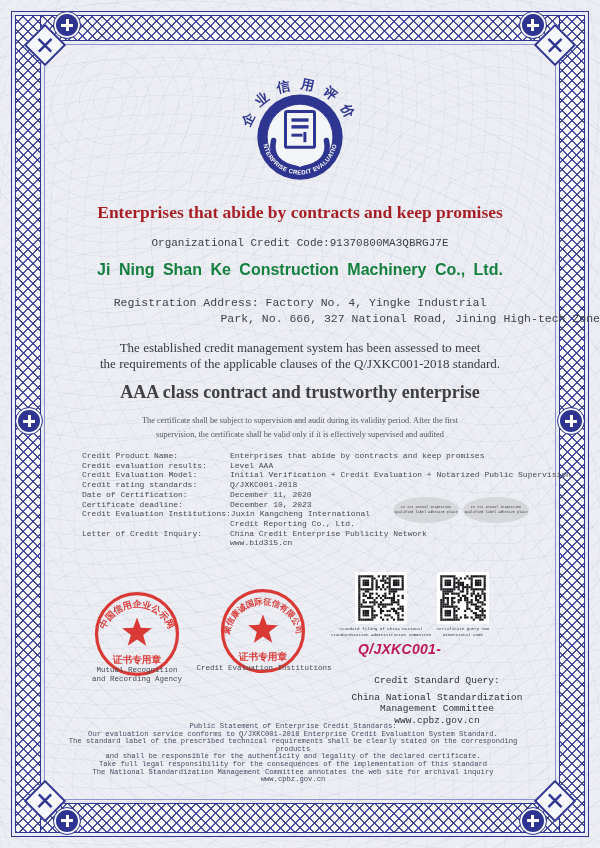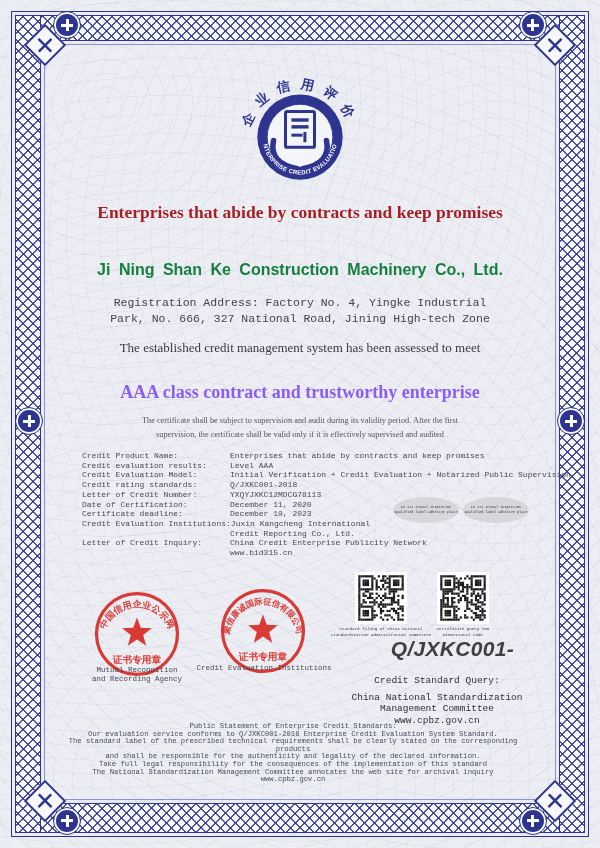--- a/index.html
+++ b/index.html
@@ -33,45 +33,45 @@
   .medal{position:absolute;width:22px;height:22px;border-radius:50%;background:#2e3590;border:2px solid #f7f8fc;outline:1.5px solid #2e3590;
     background-image:linear-gradient(#fff 0 0),linear-gradient(#fff 0 0);
     background-size:3px 55%,55% 3px;background-position:center;background-repeat:no-repeat;}
   .corner .medal{top:4px;left:46px;}
   .medal-mid-left{left:16px;top:408px;} .medal-mid-right{right:16px;top:408px;}
   
   .abs{position:absolute;left:0;right:0;text-align:center;}
   .title{top:202px;font-family:"Liberation Serif",serif;font-weight:bold;font-size:17.5px;color:#a81e24;}
   .orgcode{top:237px;font-family:"Liberation Mono",monospace;font-size:11px;color:#3e3e46;}
   .company{top:261px;font-size:16px;font-weight:bold;color:#15803d;word-spacing:4px;}
-  .addr1{top:296px;} .addr2{top:312px;}
+  .addr1{top:296px;} .addr2{top:312px;text-align:right;}
   .mono-md{font-family:"Liberation Mono",monospace;font-size:11.5px;color:#43434b;}
   .assess1{top:340px;} .assess2{top:356px;}
   .serif-sm{font-family:"Liberation Serif",serif;font-size:13px;color:#3a3a42;}
-  .grade{top:382px;font-family:"Liberation Serif",serif;font-weight:bold;font-size:18px;color:#8b5cf6;}
+  .grade{top:382px;font-family:"Liberation Serif",serif;font-weight:bold;font-size:18px;color:#404040;}
   .sup1{top:416px;} .sup2{top:430px;}
   .mono-xs{font-family:Liberation Serif, serif;font-size:8.3px;color:#55555e;}
   .details{position:absolute;left:82px;top:451px;font-family:"Liberation Mono",monospace;font-size:8px;
            line-height:9.7px;color:#4a4a52;}
   .detail-row{display:flex;white-space:pre;}
   .dl{flex:none;min-width:148px;}
   .sticker{position:absolute;width:66px;height:26px;border-radius:50%;background:#d6d7db;
            display:flex;flex-direction:column;justify-content:center;text-align:center;
            font-family:"Liberation Mono",monospace;font-size:3.5px;line-height:5px;color:#3c3c44;}
   .sticker1{left:393px;top:497px;} .sticker2{left:463px;top:497px;}
   .seal{position:absolute;width:92px;height:92px;opacity:.92;}
   .seal1{left:91px;top:588px;} .seal2{left:217px;top:585px;}
   .seal-cap{position:absolute;text-align:center;font-family:"Liberation Mono",monospace;font-size:7.5px;line-height:9px;color:#4a4a52;}
   .seal-cap1{left:72px;top:666px;width:130px;} .seal-cap2{left:194px;top:664px;width:140px;}
   .qr{position:absolute;width:52px;height:52px;}
   .qr1{left:355px;top:572px;} .qr2{left:437px;top:572px;}
   .qr-cap{position:absolute;width:124px;text-align:center;font-family:"Liberation Mono",monospace;font-size:4.2px;line-height:6px;color:#3c3c44;}
   .qr-cap1{left:319px;top:626px;} .qr-cap2{left:401px;top:626px;}
-  .stdnum{position:absolute;left:358px;top:640px;width:156px;text-align:right;
-          font-weight:bold;font-style:italic;font-size:21px;line-height:18px;color:#404040;letter-spacing:.3px;}
+  .stdnum{position:absolute;left:358px;top:640px;width:156px;text-align:left;
+          font-weight:bold;font-style:italic;font-size:14px;line-height:18px;color:#be185d;letter-spacing:.3px;}
   .query{position:absolute;left:330px;top:675px;width:214px;text-align:center;
          font-family:"Liberation Mono",monospace;font-size:9.5px;line-height:11.5px;color:#2f2f38;}
   .query .q-head{margin-bottom:5px;}
   .footer{position:absolute;left:55px;right:69px;top:723px;text-align:center;
           font-family:"Liberation Mono",monospace;font-size:7.2px;line-height:7.6px;color:#4a4a60;}
 </style>
 </head>
 <body>
 
 <div class="page">
@@ -119,34 +119,35 @@
       <rect x="84" y="82" width="3.5" height="12" fill="#2e3590"></rect>
       <path d="M 49,92 C 45,110 55,121 77,125" stroke="#2e3590" stroke-width="6.5" fill="none" stroke-linecap="round"></path>
       <path d="M 111,92 C 115,110 105,121 83,125" stroke="#2e3590" stroke-width="6.5" fill="none" stroke-linecap="round"></path>
     </g>
     <text font-size="7" font-weight="bold" fill="#ffffff" letter-spacing=".4" font-family="Liberation Sans, sans-serif">
       <textPath href="#arc-en" startOffset="50%" text-anchor="middle">ENTERPRISE CREDIT EVALUATION</textPath>
     </text>
   </svg>
 
   <div class="abs title">Enterprises that abide by contracts and keep promises</div>
+  <div class="abs orgcode">Organizational Credit Code:91370800MA3QBRGJ7E</div>
   <div class="abs company">Ji Ning Shan Ke Construction Machinery Co., Ltd.</div>
   <div class="abs addr1 mono-md">Registration Address: Factory No. 4, Yingke Industrial</div>
   <div class="abs addr2 mono-md">Park, No. 666, 327 National Road, Jining High-tech Zone</div>
   <div class="abs assess1 serif-sm">The established credit management system has been assessed to meet</div>
+  <div class="abs assess2 serif-sm">the requirements of the applicable clauses of the Q/JXKC001-2018 standard.</div>
   <div class="abs grade">AAA class contract and trustworthy enterprise</div>
   <div class="abs sup1 mono-xs">The certificate shall be subject to supervision and audit during its validity period. After the first</div>
   <div class="abs sup2 mono-xs">supervision, the certificate shall be valid only if it is effectively supervised and audited</div>
 
   <div class="details">
       <div class="detail-row"><span class="dl">Credit Product Name:</span><span class="dv">Enterprises that abide by contracts and keep promises</span></div>
       <div class="detail-row"><span class="dl">Credit evaluation results:</span><span class="dv">Level AAA</span></div>
       <div class="detail-row"><span class="dl">Credit Evaluation Model:</span><span class="dv">Initial Verification + Credit Evaluation + Notarized Public Supervision</span></div>
       <div class="detail-row"><span class="dl">Credit rating standards:</span><span class="dv">Q/JXKC001-2018</span></div>
-      <div class="detail-row"><span class="dl">Letter of Credit Number:</span><span class="dv">YXQYJXKC12MDCG78113</span></div>
       <div class="detail-row"><span class="dl">Date of Certification:</span><span class="dv">December 11, 2020</span></div>
       <div class="detail-row"><span class="dl">Certificate deadline:</span><span class="dv">December 10, 2023</span></div>
       <div class="detail-row"><span class="dl">Credit Evaluation Institutions:</span><span class="dv">Juxin Kangcheng International</span></div>
       <div class="detail-row"><span class="dl"></span><span class="dv">Credit Reporting Co., Ltd.</span></div>
       <div class="detail-row"><span class="dl">Letter of Credit Inquiry:</span><span class="dv">China Credit Enterprise Publicity Network</span></div>
       <div class="detail-row"><span class="dl"></span><span class="dv">www.bid315.cn</span></div>
     </div>
 
   <div class="sticker sticker1">
     <div>In its annual inspection</div>
@@ -681,18 +682,18 @@
     <div class="q-head">Credit Standard Query:</div>
     <div>China National Standardization</div>
     <div>Management Committee</div>
     <div>www.cpbz.gov.cn</div>
   </div>
 
   <div class="footer">
       <div>Public Statement of Enterprise Credit Standards:</div>
       <div>Our evaluation service conforms to Q/JXKC001-2018 Enterprise Credit Evaluation System Standard.</div>
       <div>The standard label of the prescribed technical requirements shall be clearly stated on the corresponding products</div>
-      <div>and shall be responsible for the authenticity and legality of the declared information.</div>
+      <div>and shall be responsible for the authenticity and legality of the declared certificate.</div>
       <div>Take full legal responsibility for the consequences of the implementation of this standard</div>
       <div>The National Standardization Management Committee annotates the web site for archival inquiry</div>
       <div>www.cpbz.gov.cn</div>
     </div>
 </div>
 
 </body></html>

